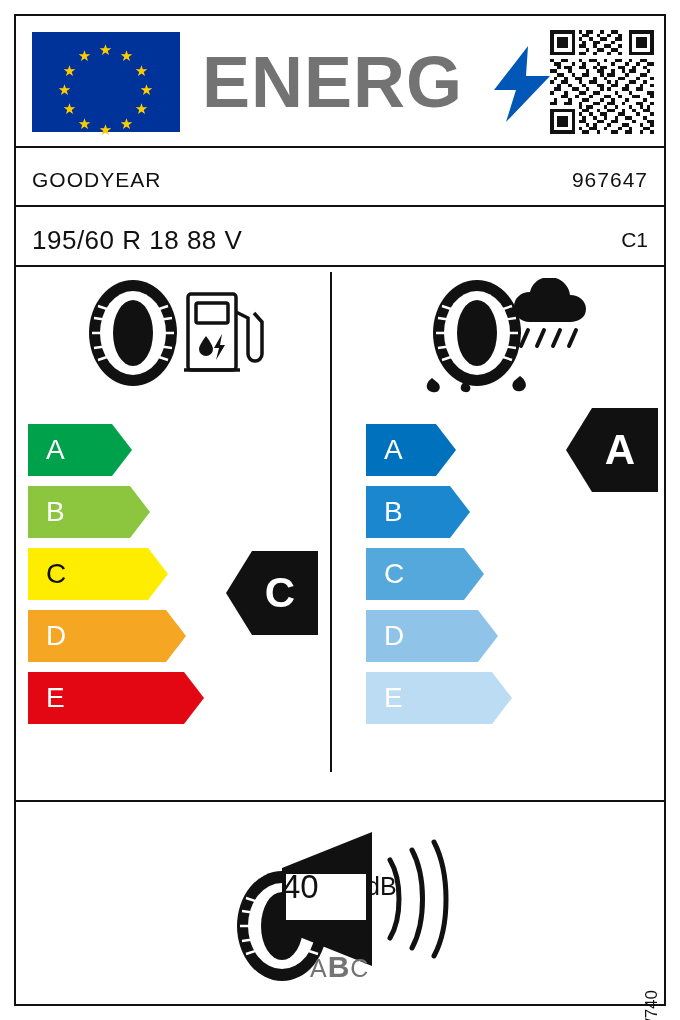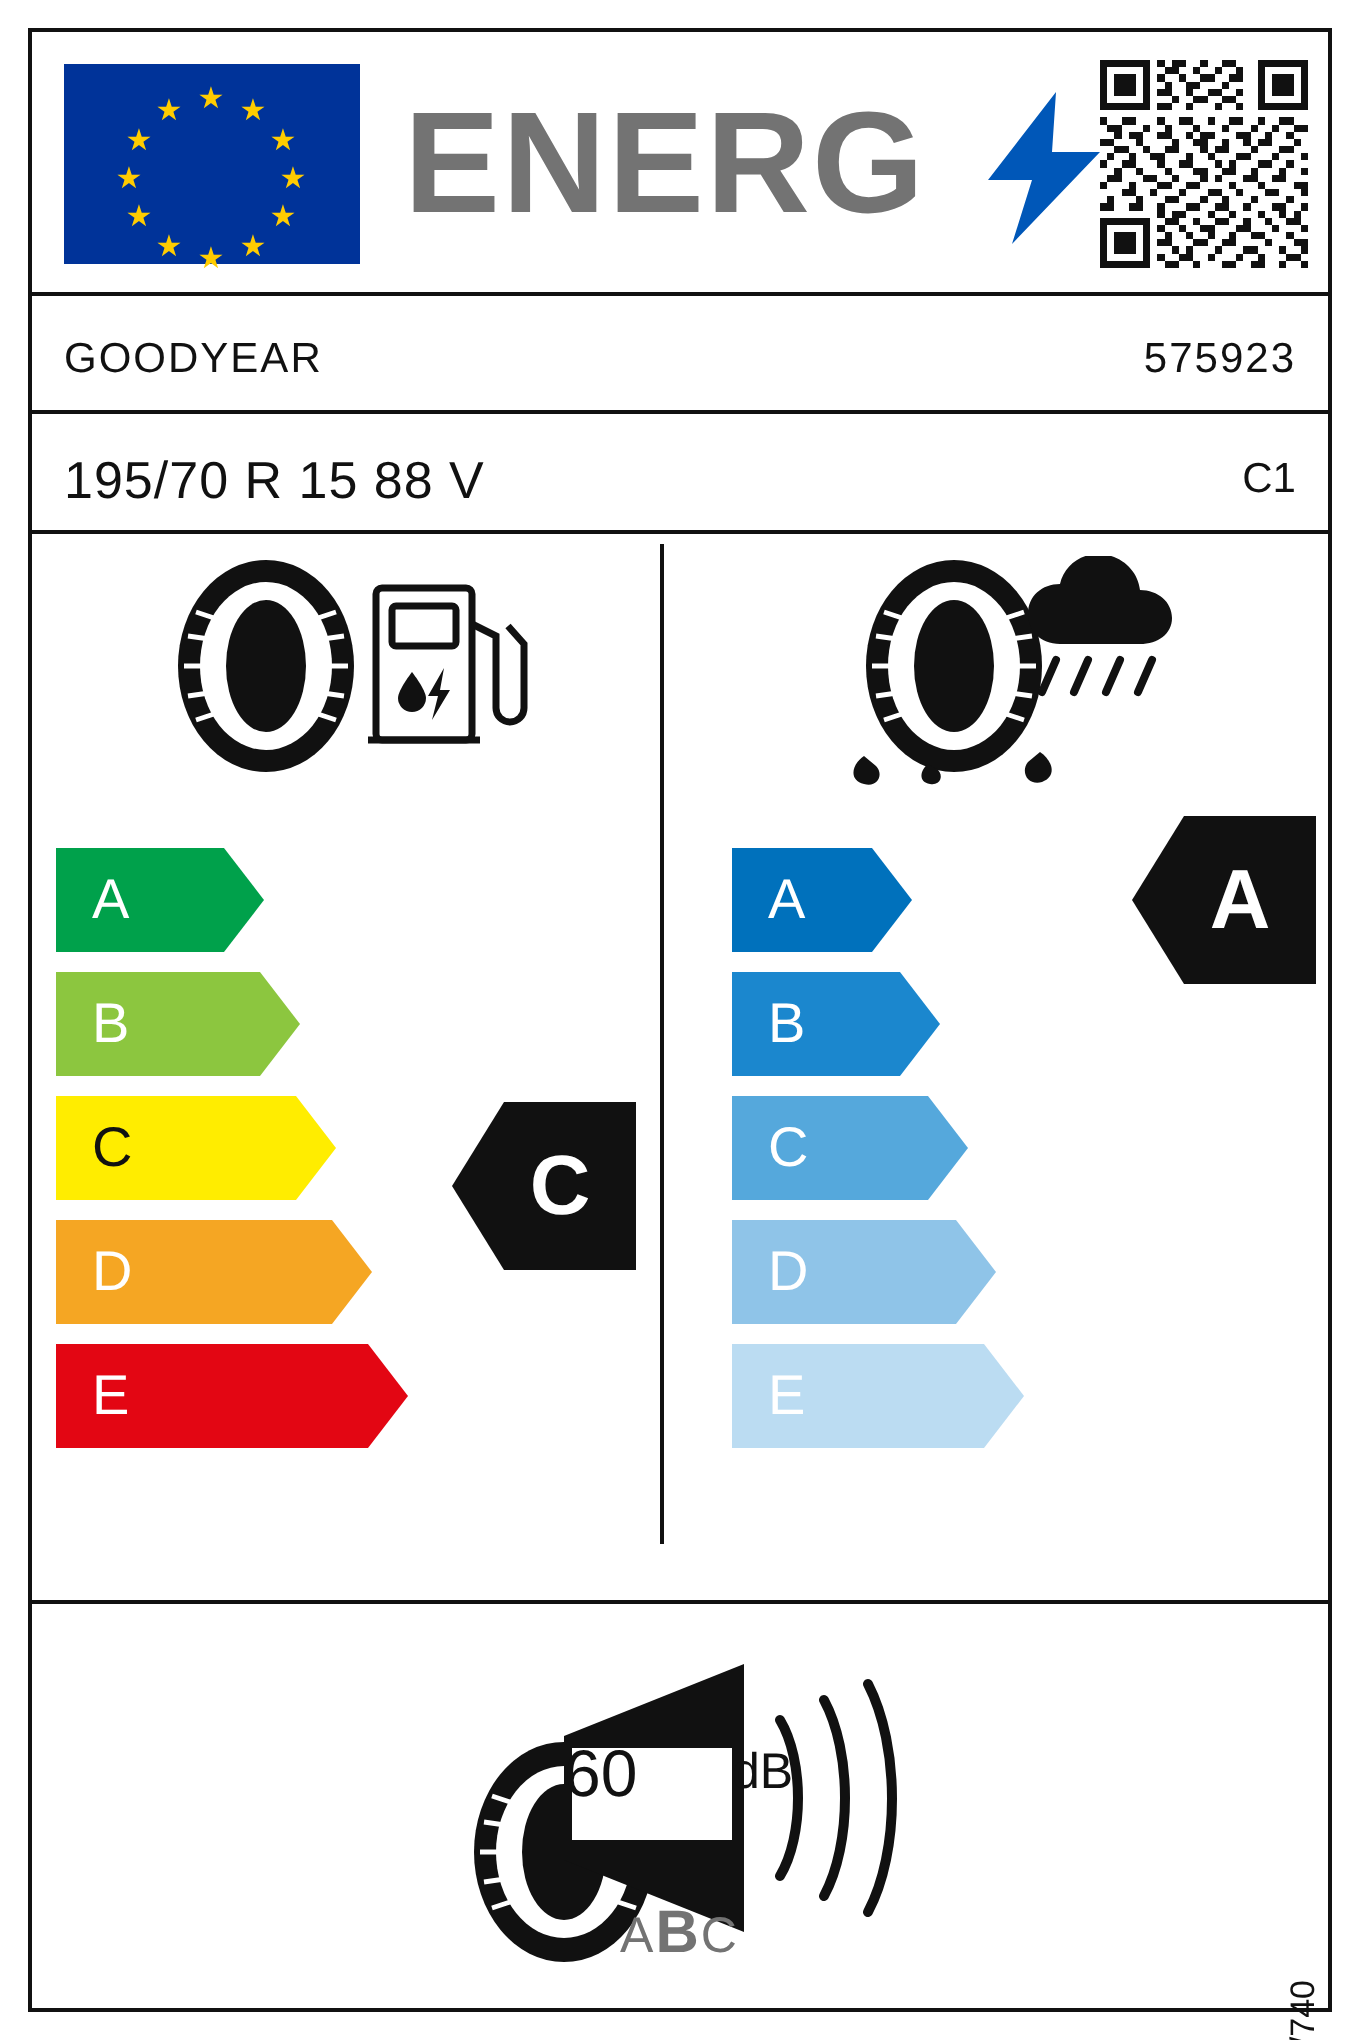--- a/index.html
+++ b/index.html
@@ -436,24 +436,24 @@
           <rect x="21" y="28" width="2" height="1"></rect>
           <rect x="25" y="28" width="1" height="1"></rect>
           <rect x="28" y="28" width="1" height="1"></rect>
       </g>
     </svg>
   </div>
 
   <div class="hline" style="left:16px; top:146px; width:648px;"></div>
 
   <div class="brand">GOODYEAR</div>
-  <div class="code">575923</div>
+  <div class="code">967647</div>
   <div class="hline" style="left:16px; top:205px; width:648px;"></div>
 
-  <div class="size">195/70 R 15 88 V</div>
+  <div class="size">195/60 R 18 88 V</div>
   <div class="classcode">C1</div>
   <div class="hline" style="left:16px; top:265px; width:648px;"></div>
 
   <div class="vline" style="left:330px; top:272px; height:500px;"></div>
 
   <div class="hline" style="left:16px; top:800px; width:648px;"></div>
 
   <svg class="pict" style="left:84px; top:278px;" width="180" height="110" viewBox="0 0 180 110">
     <g>
       <ellipse cx="49" cy="55" rx="44" ry="53" fill="#111"></ellipse>
@@ -594,21 +594,21 @@
       <polygon points="60,50 60,112 150,148 150,14" fill="#111"></polygon>
       <rect x="64" y="56" width="80" height="46" fill="#fff"></rect>
     </g>
     <g fill="none" stroke="#111" stroke-width="5" stroke-linecap="round">
       <path d="M168 42 C180 62 180 100 168 120"></path>
       <path d="M190 32 C204 58 204 104 190 130"></path>
       <path d="M212 24 C228 55 228 108 212 138"></path>
     </g>
   </svg>
 
-  <div class="db-value">60</div>
+  <div class="db-value">40</div>
   <div class="db-unit">dB</div>
 
   <div class="abc">
     <span>A</span><b>B</b><span>C</span>
   </div>
 
   <div class="vert-date">2020/740</div>
 </div>
 
 </body></html>

